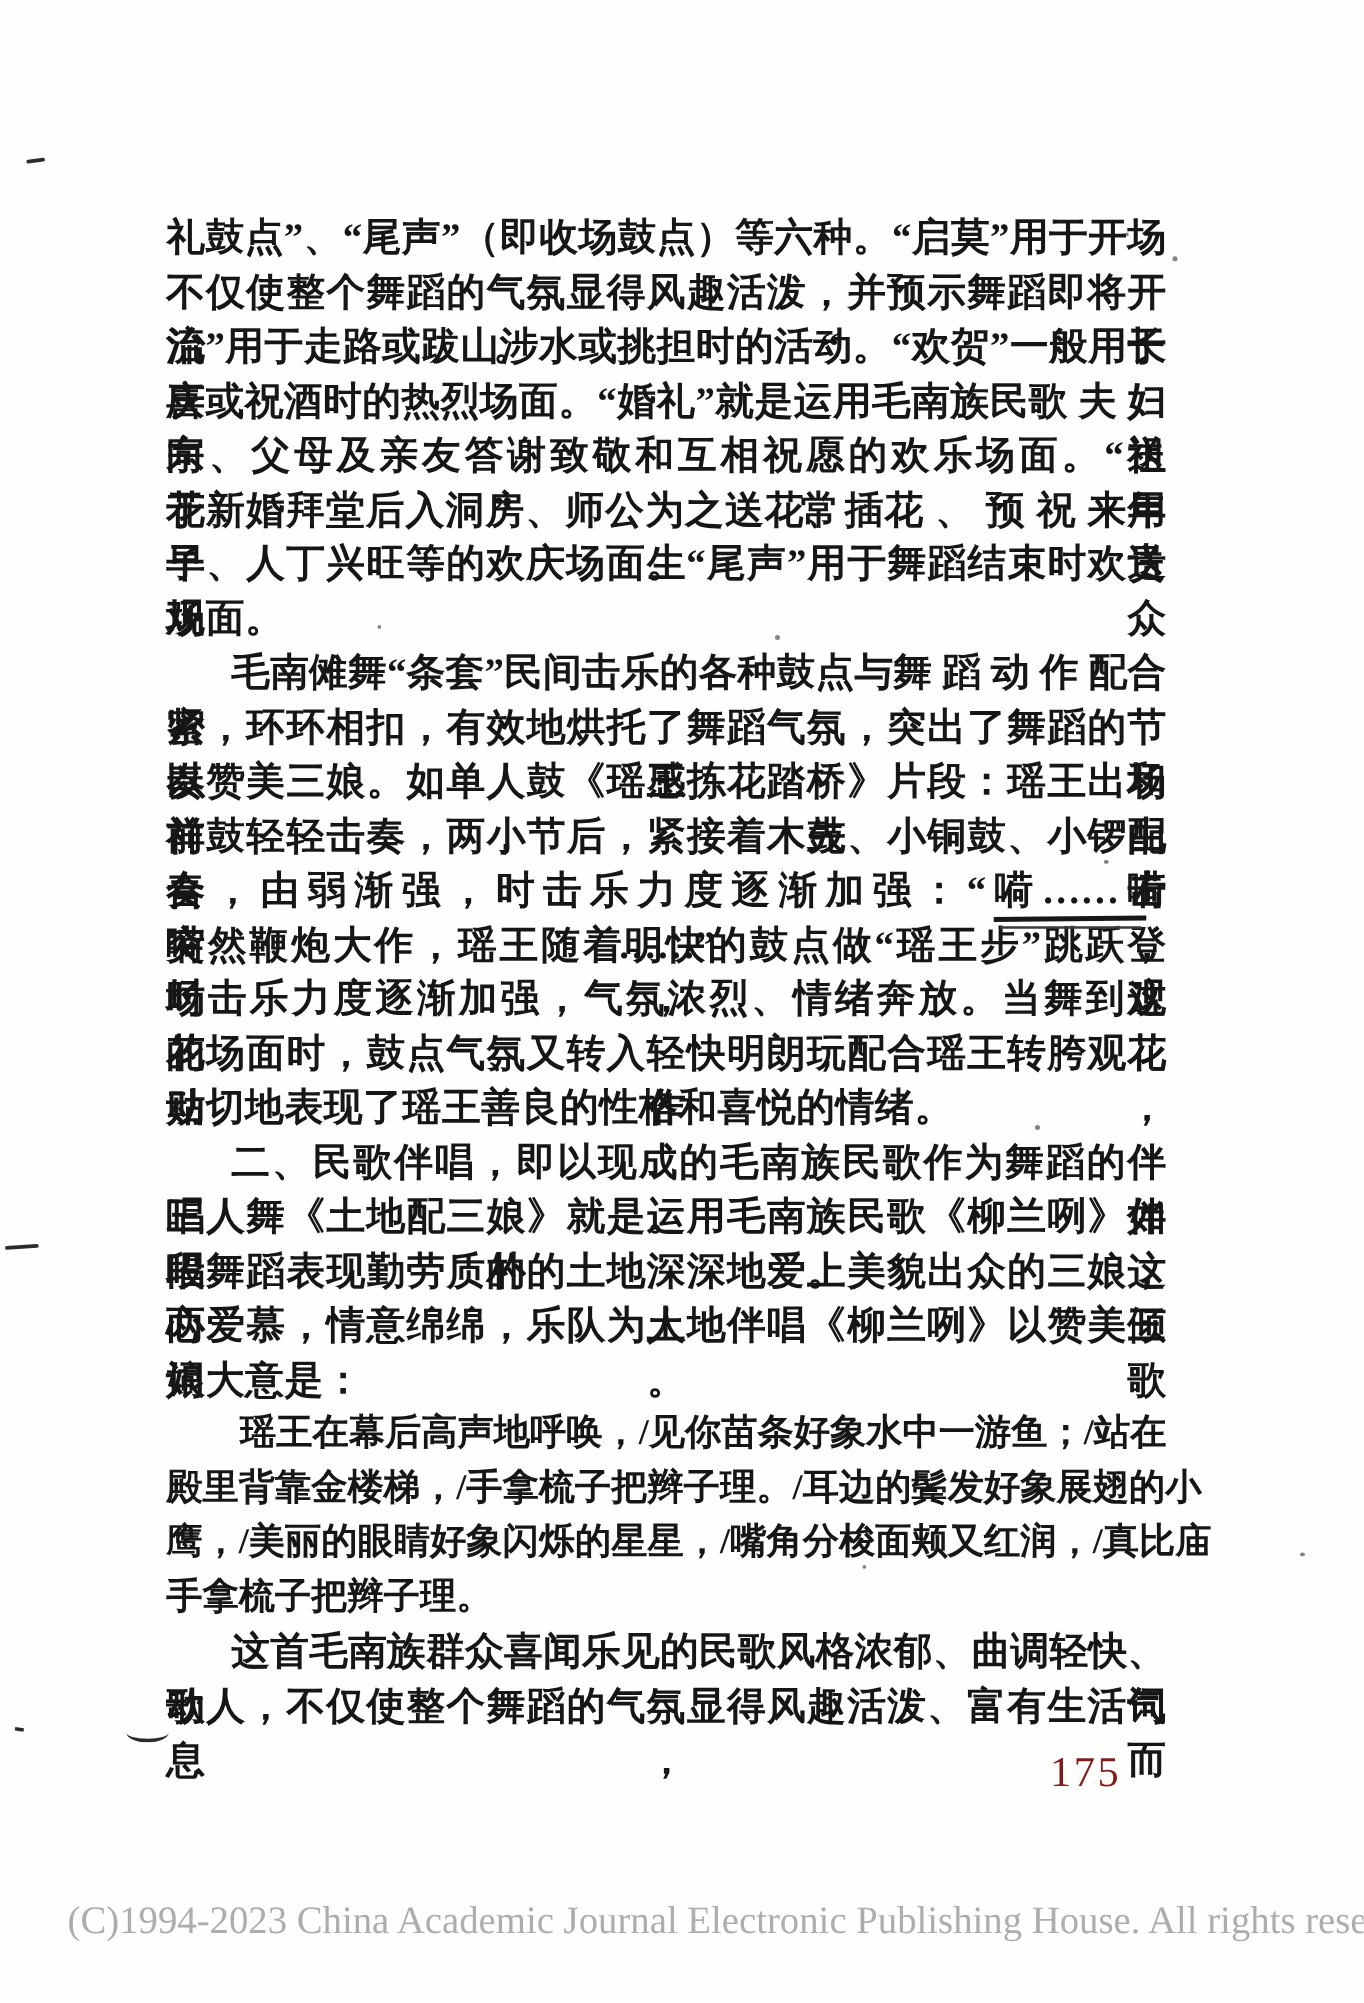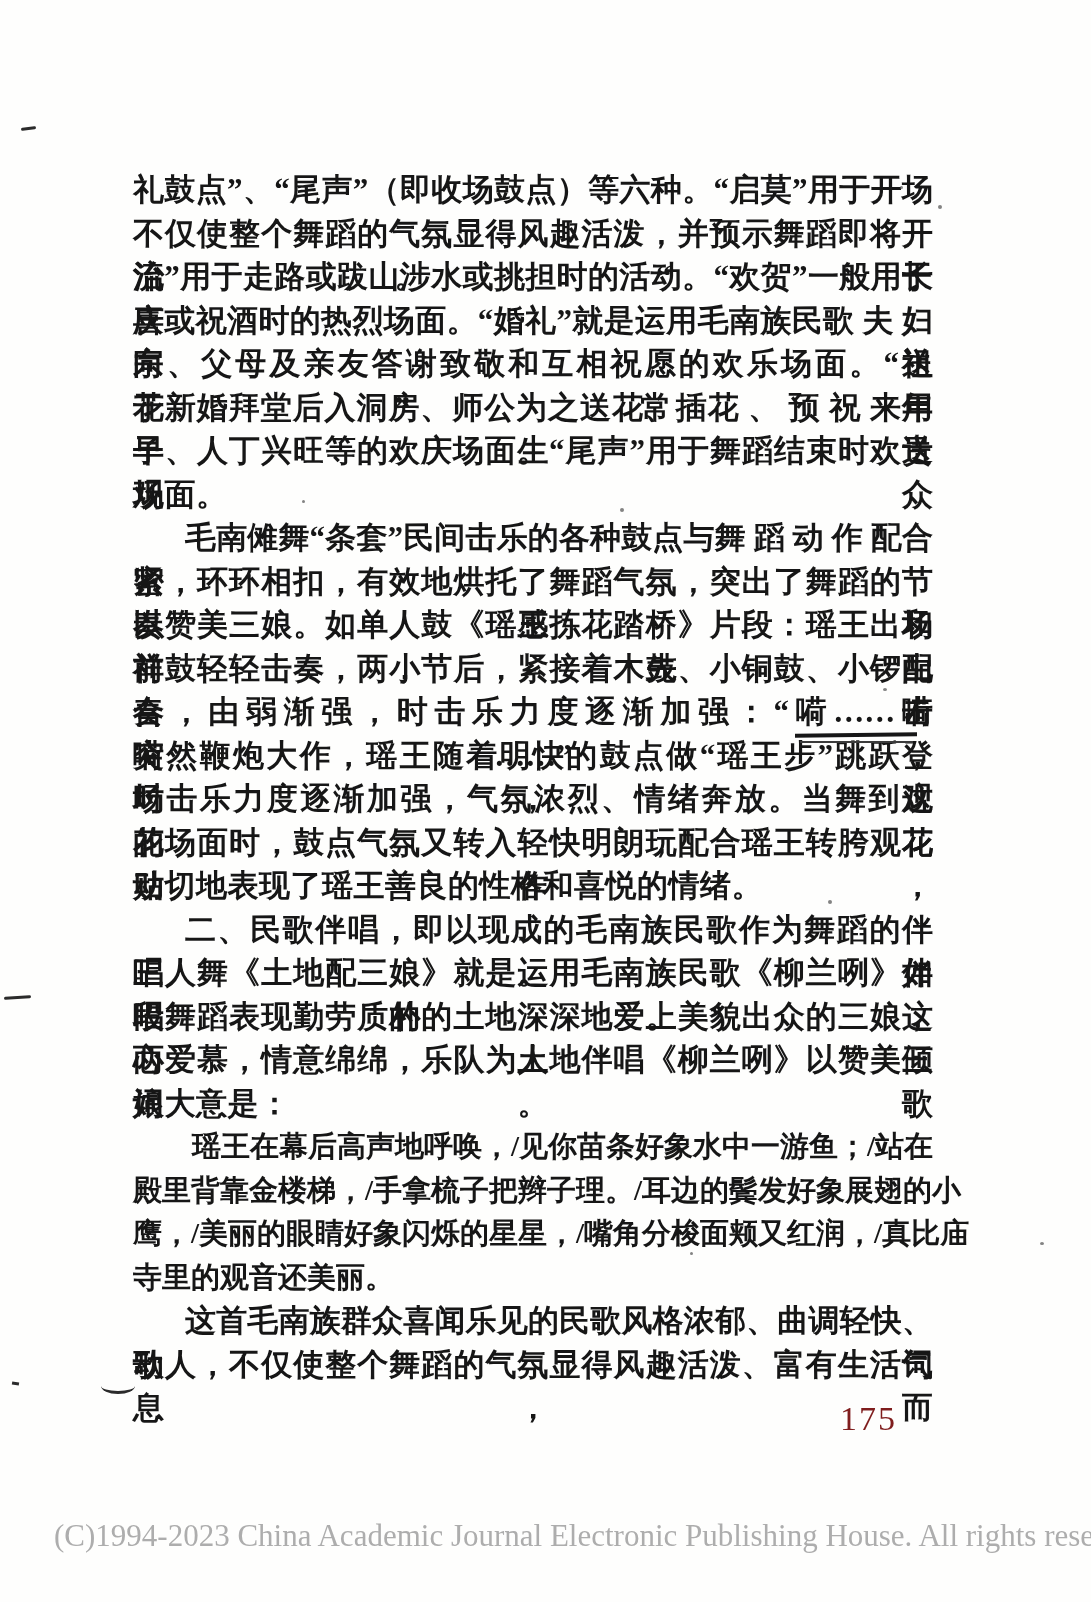--- a/index.html
+++ b/index.html
@@ -97,21 +97,21 @@
       <div class="line fill">的场面时，鼓点气氛又转入轻快明朗，配合瑶王转胯观花动作，</div>
       <div class="line">贴切地表现了瑶王善良的性格和喜悦的情绪。</div>
       <div class="line fill indent-para">二、民歌伴唱，即以现成的毛南族民歌作为舞蹈的伴唱。如</div>
       <div class="line fill">三人舞《土地配三娘》就是运用毛南族民歌《柳兰咧》伴唱的。这</div>
       <div class="line fill">段舞蹈表现勤劳质朴的土地深深地爱上美貌出众的三娘，两人倾</div>
       <div class="line fill">心爱慕，情意绵绵，乐队为土地伴唱《柳兰咧》以赞美三娘。歌</div>
       <div class="line">词大意是：</div>
       <div class="line indent-lyric lyric">瑶王在幕后高声地呼唤，/见你苗条好象水中一游鱼；/站在</div>
       <div class="line lyric">殿里背靠金楼梯，/手拿梳子把辫子理。/耳边的鬓发好象展翅的小</div>
       <div class="line lyric">鹰，/美丽的眼睛好象闪烁的星星，/嘴角分梭面颊又红润，/真比庙</div>
-      <div class="line lyric">寺里的观音还美丽。</div>
+      <div class="line lyric">手拿梳子把辫子理。</div>
       <div class="line fill indent-para">这首毛南族群众喜闻乐见的民歌风格浓郁、曲调轻快、歌词</div>
       <div class="line fill">动人，不仅使整个舞蹈的气氛显得风趣活泼、富有生活气息，而</div>
     </div>
 
   <div class="page-number">175</div>
 
   <div class="watermark">(C)1994-2023 China Academic Journal Electronic Publishing House. All rights reserve</div>
 
   <div class="artifact a-dash-top"></div>
   <div class="artifact a-dash-mid"></div>

